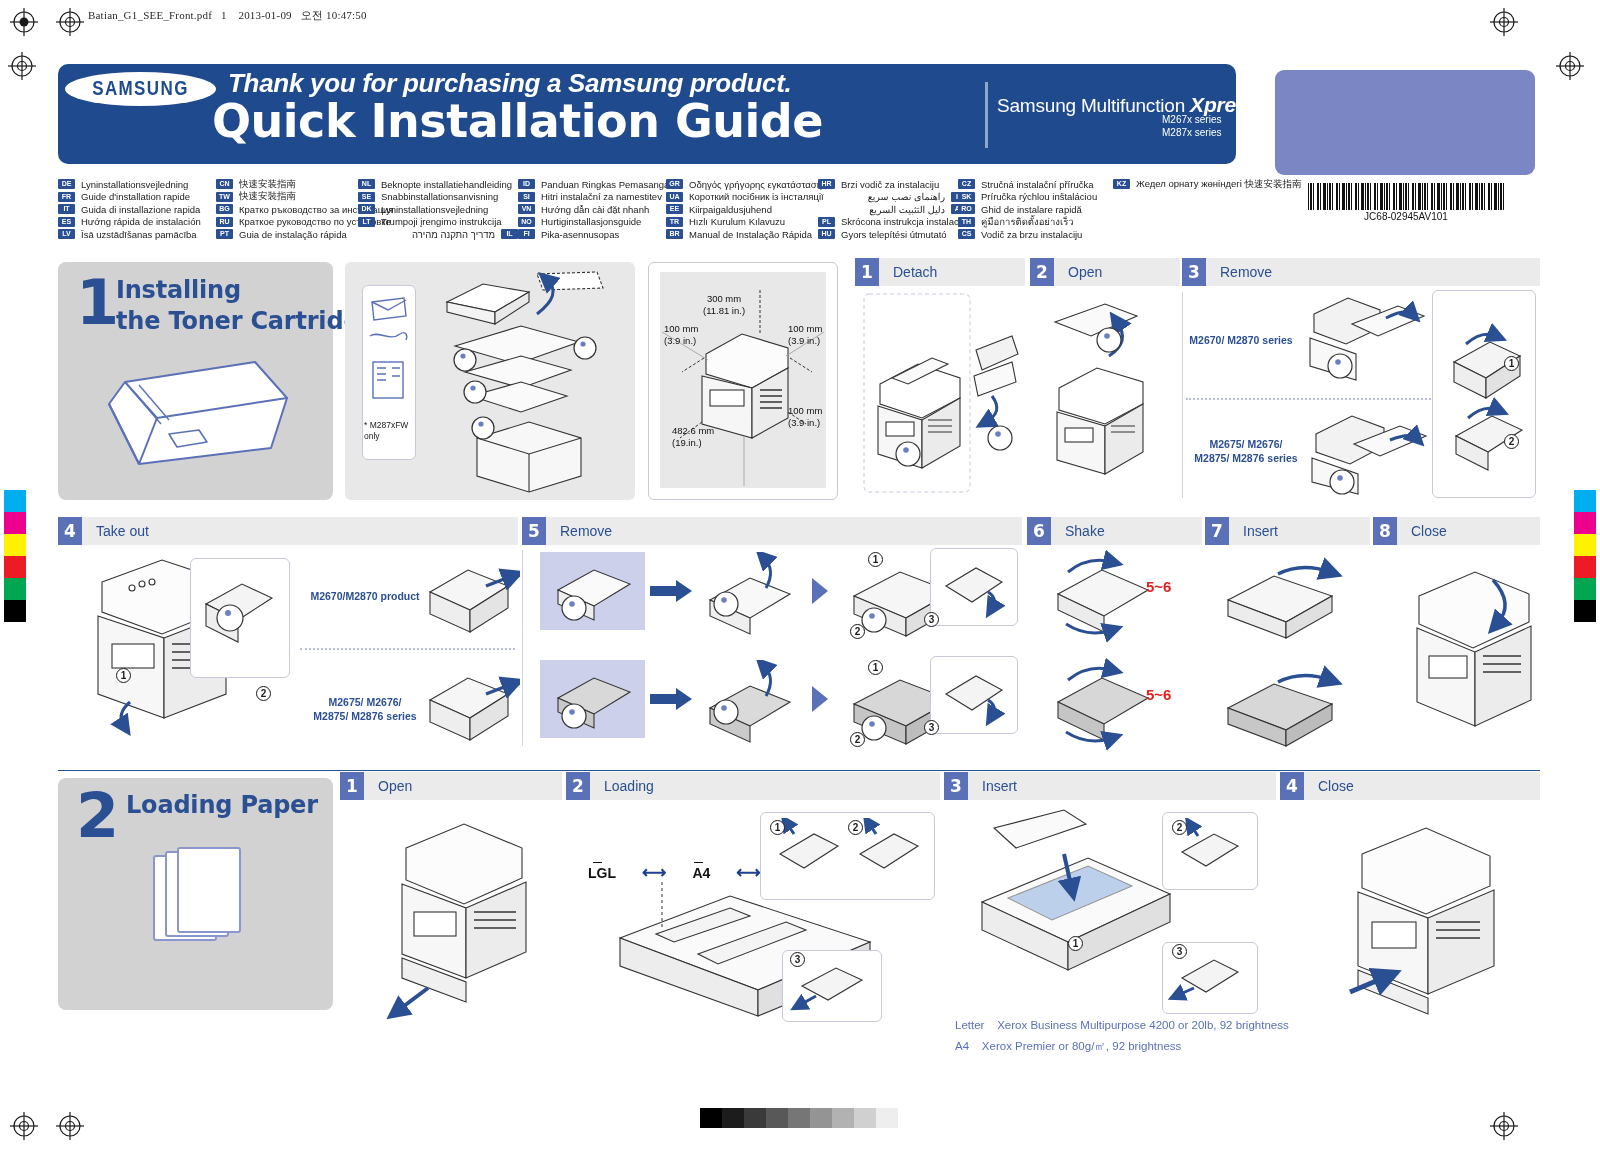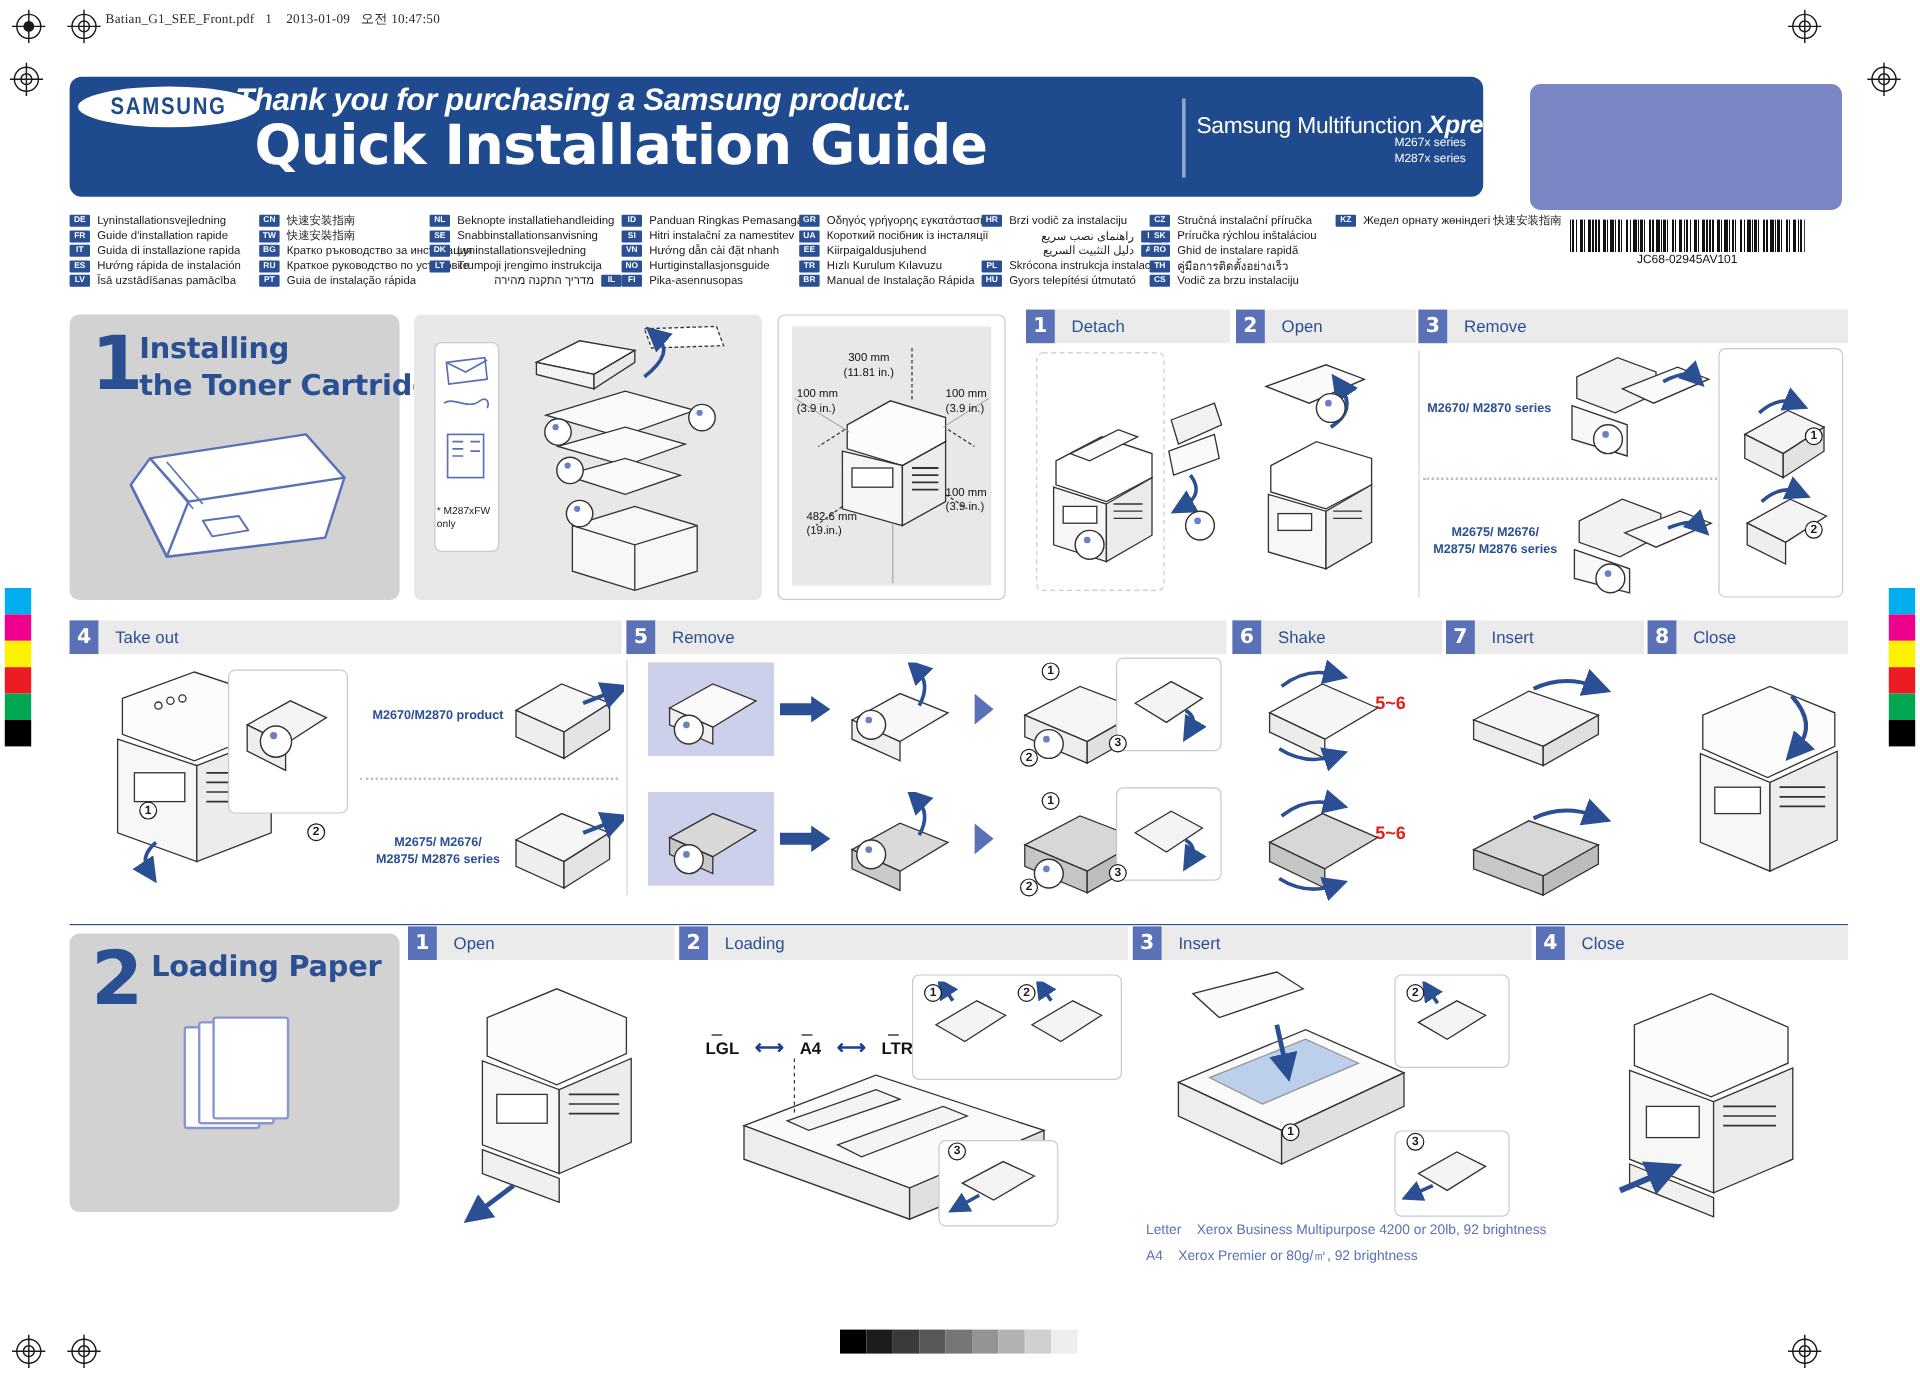--- a/index.html
+++ b/index.html
@@ -42,21 +42,21 @@
     display:flex; align-items:center; justify-content:center;
     transform:none;
   }
   .samsung-logo span {
     color:#1f4b8e; font-weight:bold; font-size:17px;
     letter-spacing:1.4px;
     font-family:"Liberation Sans", sans-serif;
     transform:scaleY(1.18);
   }
   .thanks {
-    position:absolute; left:196px; top:68px;
+    position:absolute; left:228px; top:68px;
     color:#ffffff; font-style:italic; font-weight:bold;
     font-size:26px; letter-spacing:-.3px;
     font-family:"Liberation Sans", sans-serif;
   }
   .qig-title {
     position:absolute; left:212px; top:98px;
     color:#ffffff; font-weight:bold; font-size:46px;
     letter-spacing:-.5px; line-height:1;
     font-family:"DejaVu Sans", sans-serif;
   }
@@ -156,21 +156,21 @@
     position:absolute; width:15px; height:15px; border-radius:50%;
     background:#fff; border:1.4px solid #1a1a1a; color:#1a1a1a;
     font-size:10px; font-weight:bold; display:flex;
     align-items:center; justify-content:center;
   }
   .shake-text {
     position:absolute; color:#e02020; font-size:15px; font-weight:bold;
   }
   .papersize {
     position:absolute; color:#111; font-size:14px; font-weight:bold;
-    display:flex; align-items:center; gap:13px;
+    display:flex; align-items:center; gap:26px;
   }
   .arrow-blue { color:#1d3f8f; font-size:17px; }
 
   .grayimg { position:absolute; background:#e8e8e8; }
   .ltblue { position:absolute; background:#ccd0ea; }
   .bottom-scale { position:absolute; left:700px; top:1108px; display:flex; }
   .bottom-scale i { display:block; width:22px; height:20px; }
 </style>
 </head>
 <body>

